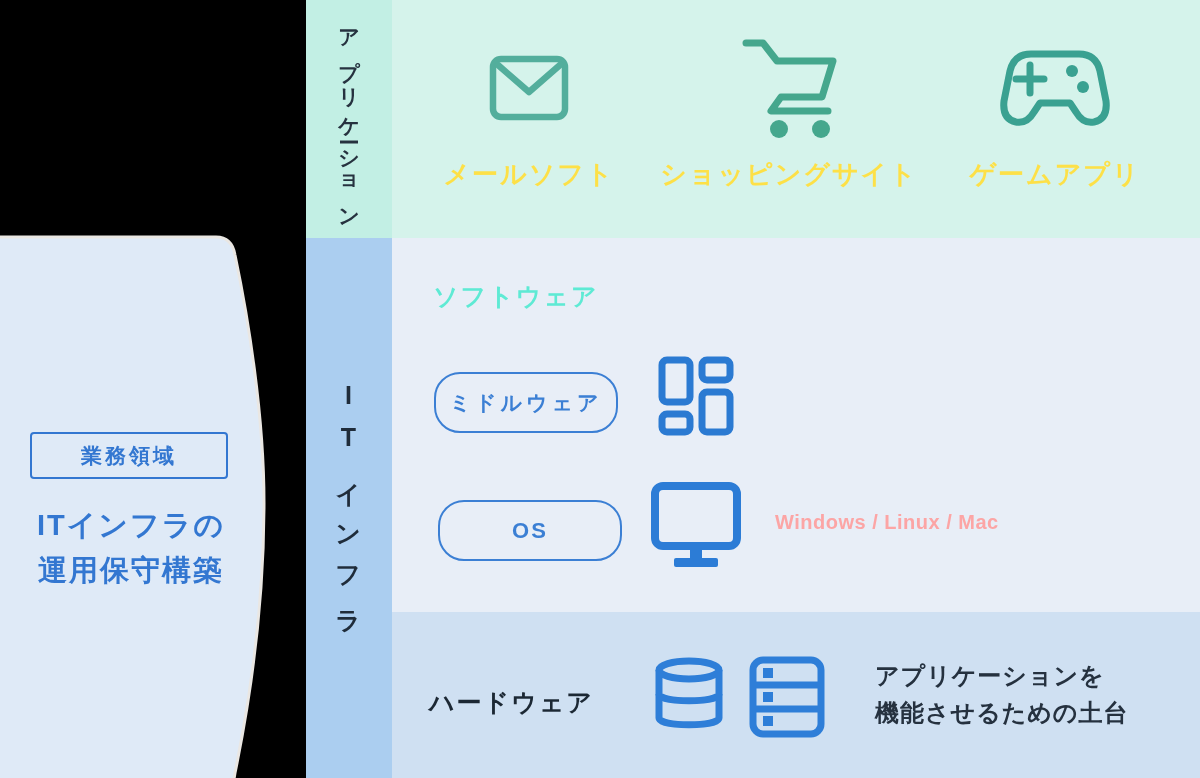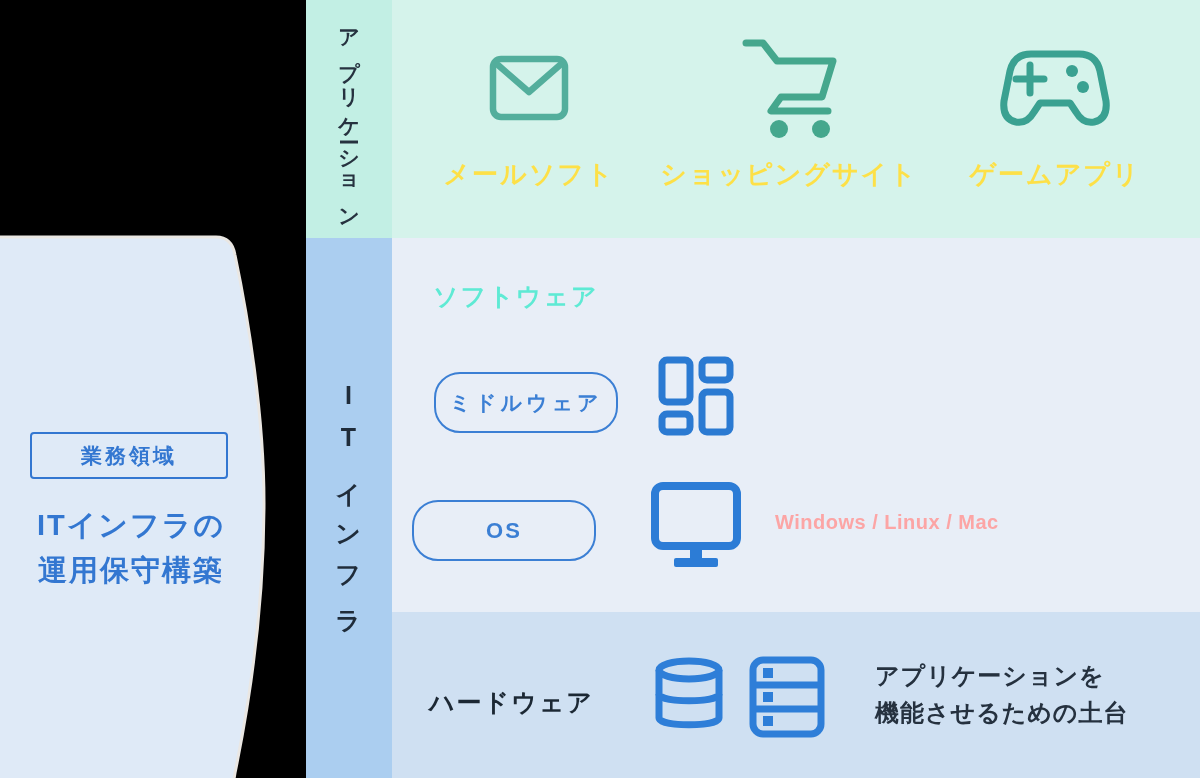--- a/index.html
+++ b/index.html
@@ -55,21 +55,21 @@
 
   
   .soft-heading{position:absolute;left:433px;top:280px;font-size:25px;font-weight:700;letter-spacing:2px;color:#5eead4;}
   .pill{
     position:absolute;width:184px;height:61px;box-sizing:border-box;
     border:2.5px solid #3b7fd4;border-radius:26px;
     display:flex;align-items:center;justify-content:center;
     color:#3b7fd4;font-weight:700;background:transparent;
   }
   .pill-mw{left:434px;top:372px;font-size:21px;letter-spacing:4px;}
-  .pill-os{left:412px;top:500px;font-size:22px;letter-spacing:2px;}
+  .pill-os{left:438px;top:500px;font-size:22px;letter-spacing:2px;}
   .mw-icon{position:absolute;left:656px;top:355px;}
   .mw-text{position:absolute;left:775px;top:357px;font-size:24px;font-weight:700;line-height:40px;color:#25313f;letter-spacing:0.5px;white-space:nowrap;}
   .monitor-icon{position:absolute;left:650px;top:481px;}
   .os-text{position:absolute;left:775px;top:511px;font-size:20px;font-weight:700;color:#fca5a5;letter-spacing:0.5px;white-space:nowrap;}
 
   
   .hard-heading{position:absolute;left:429px;top:686px;font-size:25px;font-weight:700;letter-spacing:2px;color:#1c2834;}
   .db-icon{position:absolute;left:651px;top:657px;}
   .server-icon{position:absolute;left:749px;top:655px;}
   .hard-text{position:absolute;left:875px;top:657px;font-size:24px;font-weight:700;line-height:37px;color:#25313f;letter-spacing:1px;white-space:nowrap;}

